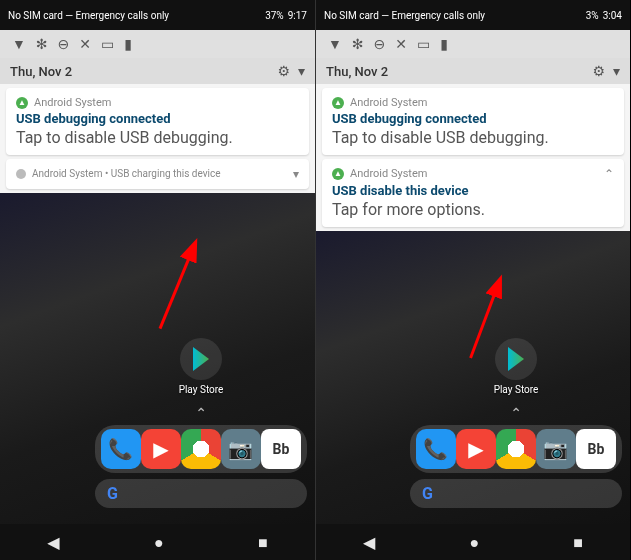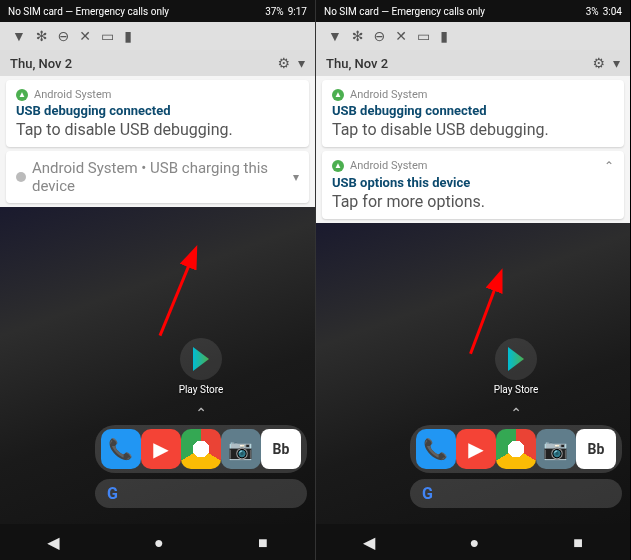--- a/index.html
+++ b/index.html
@@ -23,21 +23,21 @@
       flex-direction: column;
     }
 
     .phone-screen + .phone-screen {
       border-left: 1px solid #333;
     }
 
     
     .status-bar {
       background: #111;
-      height: 22px;
+      height: 30px;
       display: flex;
       align-items: center;
       justify-content: space-between;
       padding: 0 8px;
       flex-shrink: 0;
     }
 
     .status-bar-left {
       font-size: 10px;
       color: #fff;
@@ -142,21 +142,21 @@
 
     .notif-dot {
       width: 10px;
       height: 10px;
       border-radius: 50%;
       background: #bbb;
       flex-shrink: 0;
     }
 
     .notif-collapsed-text {
-      font-size: 15px;
+      font-size: 10px;
       color: #888;
       flex: 1;
     }
 
     .notif-chevron {
       font-size: 12px;
       color: #888;
     }
 
     
@@ -463,21 +463,21 @@
     </div>
 
     <div class="notification-card-expanded">
       <div class="notif-header-expanded">
         <div class="notif-app-icon">
           <span style="font-size:8px; color:#fff;">▲</span>
         </div>
         <span class="notif-app-name">Android System</span>
         <span class="notif-up-chevron">⌃</span>
       </div>
-      <div class="notif-title">USB options this device</div>
+      <div class="notif-title">USB disable this device</div>
       <div class="notif-body">Tap for more options.</div>
     </div>
   </div>
 
   <div class="wallpaper">
 
     <svg class="arrow" viewBox="0 0 315 300">
       <defs>
         <marker id="arrowhead-right" markerWidth="8" markerHeight="6" refX="6" refY="3" orient="auto">
           <polygon points="0 0, 8 3, 0 6" fill="red"></polygon>

